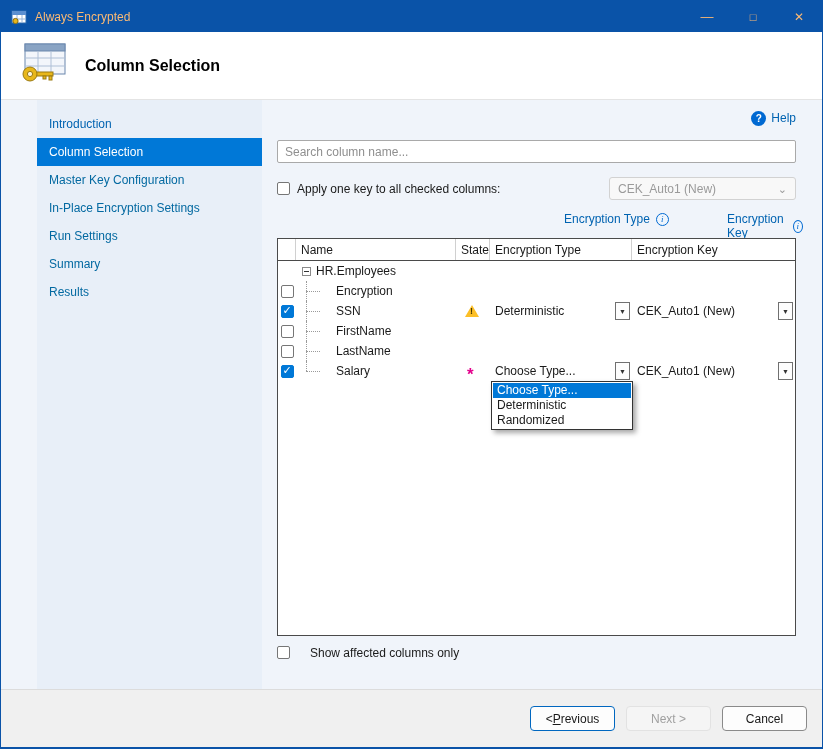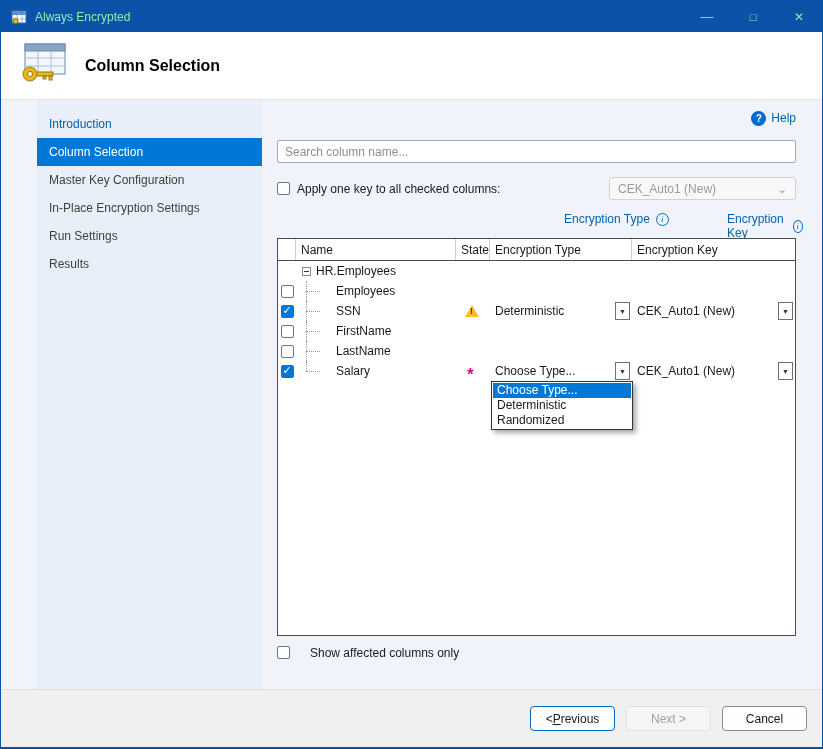--- a/index.html
+++ b/index.html
@@ -8,37 +8,37 @@
 
   .window {
     width: 823px; height: 749px;
     border: 1px solid #0a53a8; border-bottom-width: 2px;
     display: flex; flex-direction: column;
     background: #f0f4fa; font-size: 12px; color: #1a1a1a;
     position: relative; overflow: hidden;
   }
 
   
-  .titlebar { flex: 0 0 31px; background: #0a53a8; display: flex; align-items: center; color: #86efac; }
+  .titlebar { flex: 0 0 31px; background: #0a53a8; display: flex; align-items: center; color: #fdba74; }
   .app-icon { width: 16px; height: 16px; margin: 0 8px 0 10px; flex: 0 0 auto; }
   .titlebar-title { font-size: 12px; }
   .win-controls { margin-left: auto; display: flex; height: 100%; }
   .win-btn { width: 46px; display: flex; align-items: center; justify-content: center; font-size: 12px; cursor: default; }
   .win-btn.min { font-size: 13px; }
   .win-btn.max { font-size: 11px; }
 
   
   .header { flex: 0 0 68px; background: #fff; display: flex; align-items: center; border-bottom: 1px solid #e4e4e4; }
   .header-icon { margin: 0 16px 0 16px; flex: 0 0 auto; }
   .page-title { font-size: 16px; font-weight: bold; color: #000; }
 
   
   .bodyrow { flex: 1; display: flex; min-height: 0; }
   .sidebar { flex: 0 0 225px; background: #e8eff8; padding-top: 10px; margin-left: 36px; }
-  .side-item { height: 28px; line-height: 28px; padding-left: 12px; cursor: default; color: #404040; }
+  .side-item { height: 28px; line-height: 28px; padding-left: 12px; cursor: default; color: #0369a1; }
   .side-item.visited { color: #0063b1; }
   .side-item.current { background: #0078d7; color: #fff; }
 
   .main { flex: 1; padding: 8px 26px 0 15px; position: relative; background: #f0f4fa; }
 
   .help-row { display: flex; justify-content: flex-end; align-items: center; height: 20px; }
   .help-link { display: flex; align-items: center; gap: 5px; color: #0063b1; text-decoration: none; cursor: pointer; }
   .help-icon { width: 15px; height: 15px; border-radius: 50%; background: #0069d2; color: #fff;
                font-weight: bold; font-size: 10px; display: flex; align-items: center; justify-content: center; }
 
@@ -155,20 +155,21 @@
   </div>
 
   <div class="bodyrow">
 
     <div class="sidebar">
       <div class="side-item visited">Introduction</div>
       <div class="side-item current">Column Selection</div>
       <div class="side-item">Master Key Configuration</div>
       <div class="side-item">In-Place Encryption Settings</div>
       <div class="side-item">Run Settings</div>
+      <div class="side-item">Summary</div>
       <div class="side-item">Results</div>
     </div>
 
     <div class="main">
 
       <div class="help-row">
         <a class="help-link">
           <span class="help-icon">?</span>
           <span>Help</span>
         </a>
@@ -214,21 +215,21 @@
           </div>
         </div>
 
         <div class="g-row">
           <div class="g-cell c0">
               <span class="cb"></span>
             </div>
           <div class="g-cell c1 name-cell">
             <span class="tv"></span>
               <span class="th"></span>
-            <span class="child-name">Employees</span>
+            <span class="child-name">Encryption</span>
           </div>
           <div class="g-cell c2"></div>
           <div class="g-cell c3"></div>
           <div class="g-cell c4"></div>
         </div>
 
         <div class="g-row">
           <div class="g-cell c0">
               <span class="cb checked"></span>
             </div>

